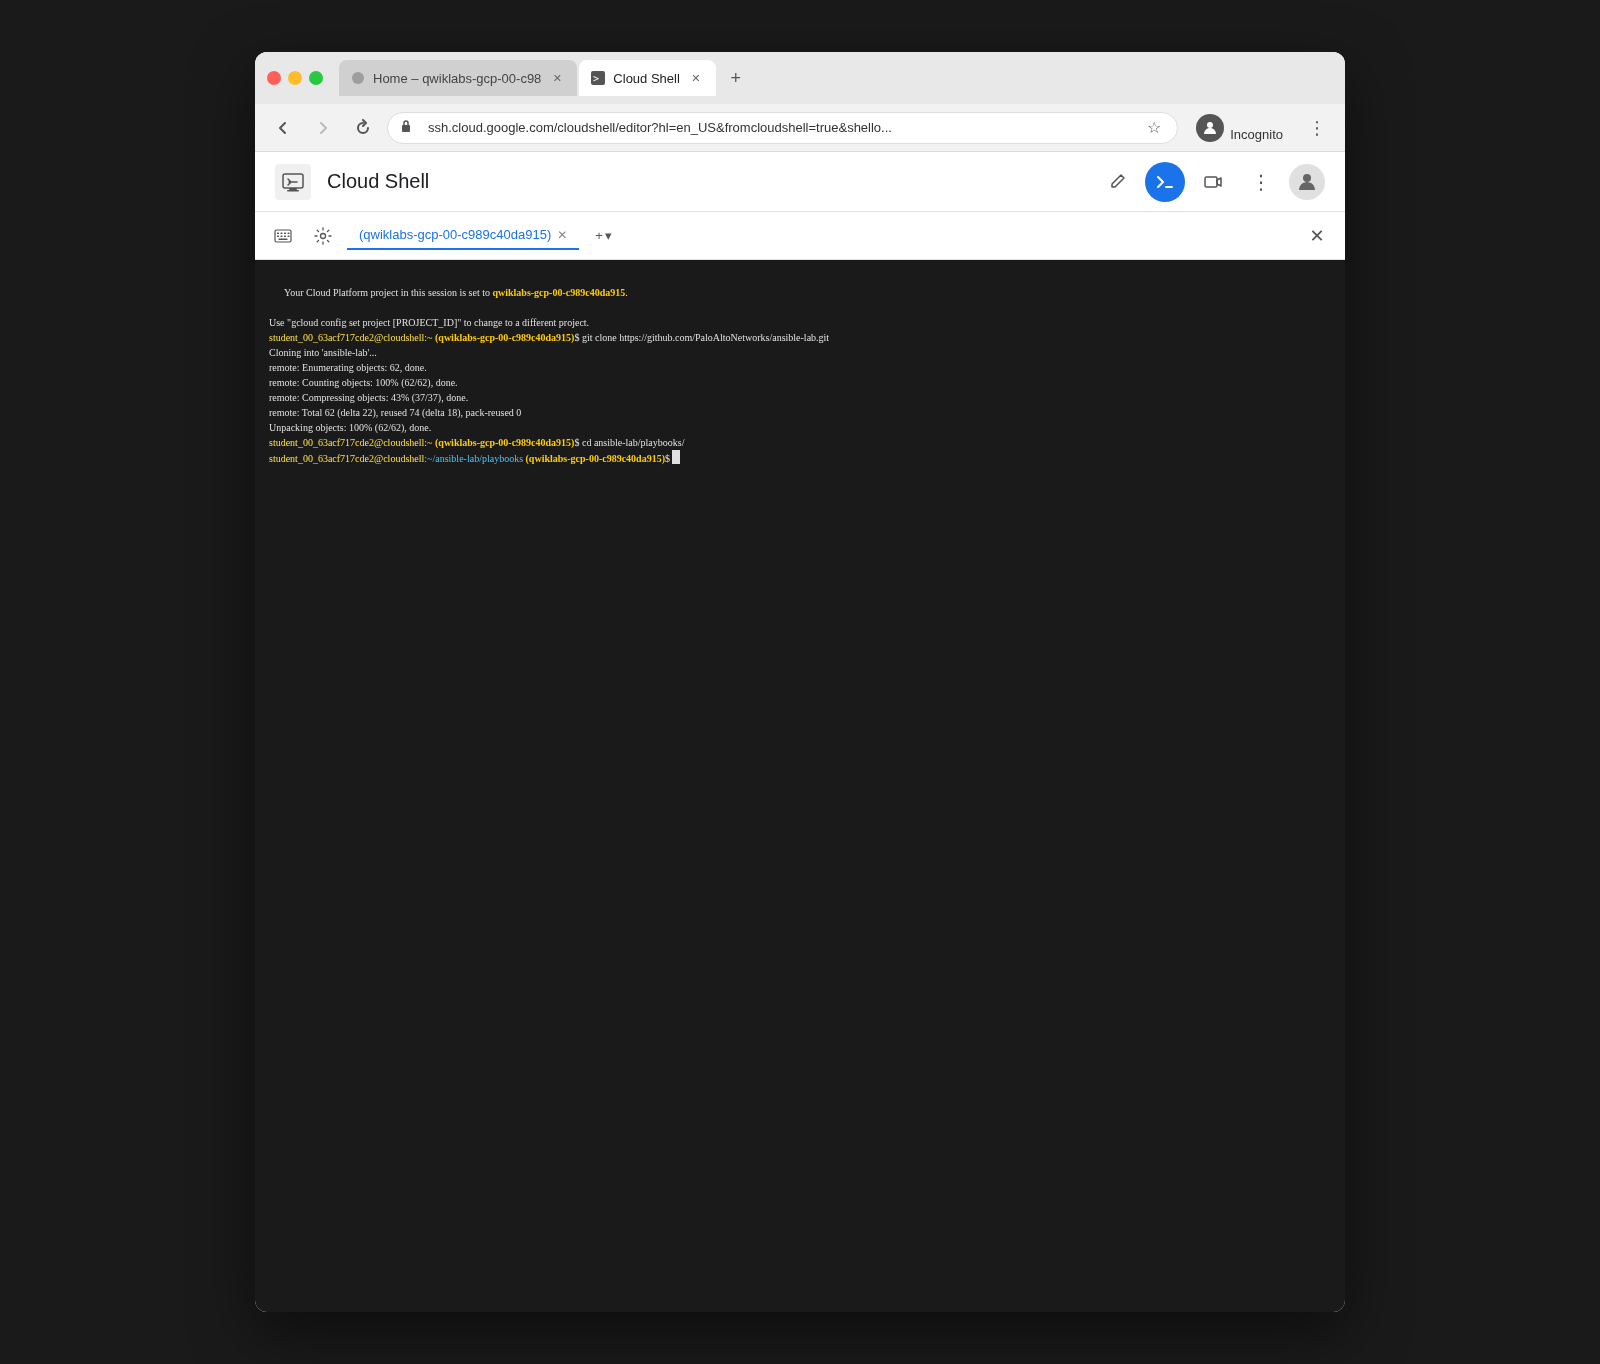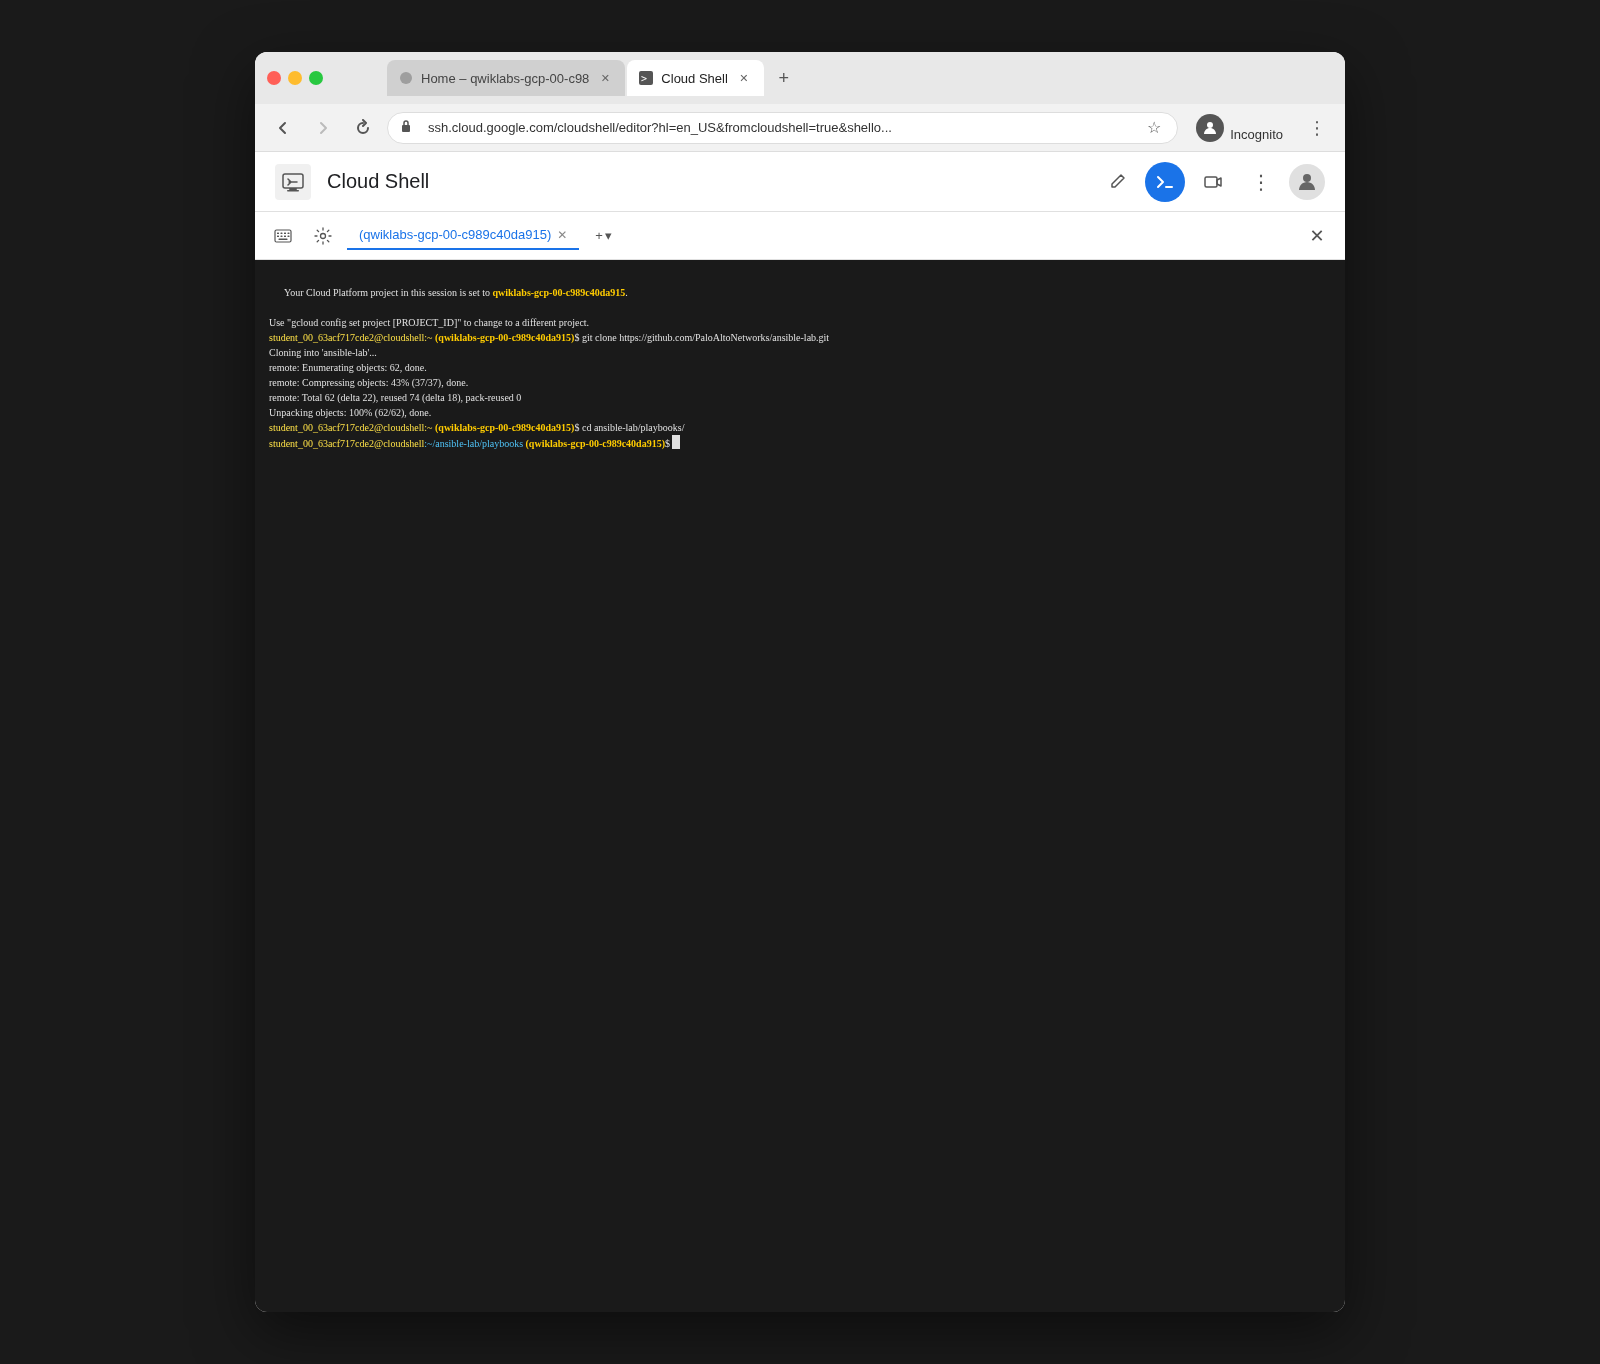--- a/index.html
+++ b/index.html
@@ -49,21 +49,20 @@
     }
     .tl-red { background: #ff5f57; }
     .tl-yellow { background: #febc2e; }
     .tl-green { background: #28c840; }
 
     .tabs-bar {
       display: flex;
       align-items: center;
       flex: 1;
       gap: 2px;
-      margin-left: 48px;
     }
 
     .tab {
       display: flex;
       align-items: center;
       gap: 8px;
       padding: 6px 12px;
       background: #d0d0d0;
       border-radius: 8px 8px 0 0;
       font-size: 13px;
@@ -526,20 +525,21 @@
     </div>
 
     <div class="terminal-line">Use "gcloud config set project [PROJECT_ID]" to change to a different project.</div>
 
     <div class="terminal-line"><span class="prompt-user">student_00_63acf717cde2@cloudshell</span><span class="prompt-user">:~</span> <span class="highlight-yellow">(qwiklabs-gcp-00-c989c40da915)</span><span>$ git clone https://github.com/PaloAltoNetworks/ansible-lab.git</span></div>
 
     <div class="terminal-line">Cloning into 'ansible-lab'...</div>
 
     <div class="terminal-line">remote: Enumerating objects: 62, done.</div>
 
+    <div class="terminal-line">remote: Counting objects: 100% (62/62), done.</div>
 
     <div class="terminal-line">remote: Compressing objects: 43% (37/37), done.</div>
 
     <div class="terminal-line">remote: Total 62 (delta 22), reused 74 (delta 18), pack-reused 0</div>
 
     <div class="terminal-line">Unpacking objects: 100% (62/62), done.</div>
 
     <div class="terminal-line"><span class="prompt-user">student_00_63acf717cde2@cloudshell</span><span class="prompt-user">:~</span> <span class="highlight-yellow">(qwiklabs-gcp-00-c989c40da915)</span><span>$ cd ansible-lab/playbooks/</span></div>
 
     <div class="terminal-line"><span class="prompt-user">student_00_63acf717cde2@cloudshell</span><span class="highlight-blue">:~/ansible-lab/playbooks</span> <span class="highlight-yellow">(qwiklabs-gcp-00-c989c40da915)</span><span>$ </span><span class="cursor"></span></div>

